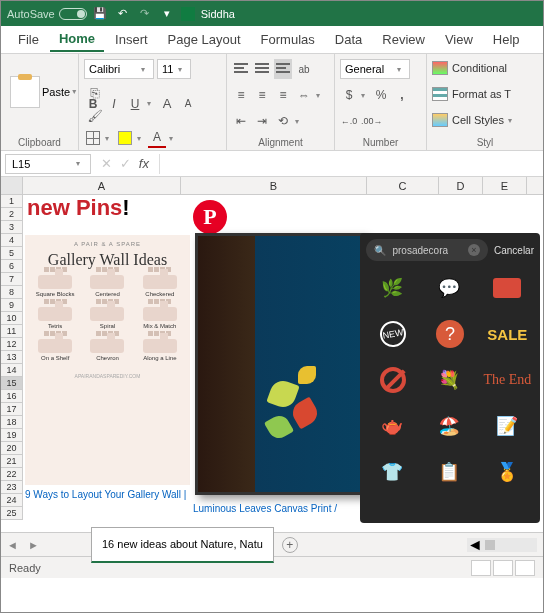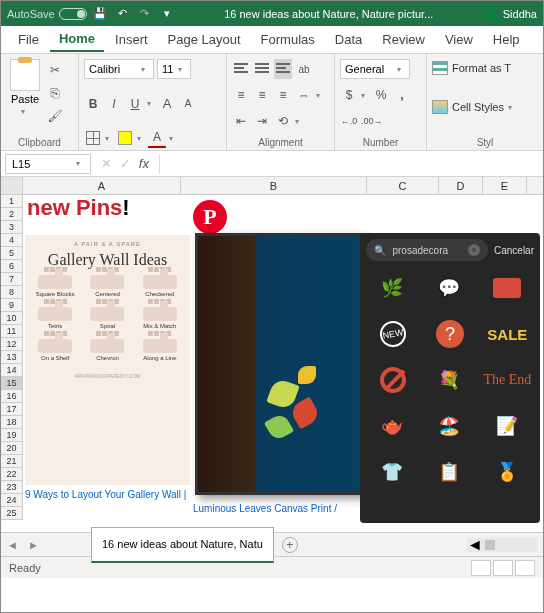--- a/index.html
+++ b/index.html
@@ -12,21 +12,21 @@
 .title-text{flex:1;text-align:center;overflow:hidden;white-space:nowrap;text-overflow:ellipsis}
 .menubar{height:28px;background:#fff;display:flex;align-items:center;padding:0 8px;gap:2px;font-size:13px;border-bottom:1px solid #d4d4d4}
 .menu-item{padding:4px 9px;color:#444}
 .menu-item.active{color:#217346;border-bottom:2px solid #217346;font-weight:600}
 .ribbon{height:97px;background:#f3f2f1;display:flex;border-bottom:1px solid #d4d4d4}
 .ribbon-group{border-right:1px solid #d4d4d4;padding:3px 5px 0 5px;display:flex;flex-direction:column;justify-content:space-between;position:relative}
 .ribbon-label{font-size:10px;color:#666;text-align:center;padding:2px 0}
 .ribbon-row{display:flex;align-items:center;gap:3px;height:24px}
 .rb{min-width:18px;height:20px;display:flex;align-items:center;justify-content:center;font-size:12px;color:#555;cursor:pointer}
 .dd{width:8px;font-size:8px;color:#888}
-.paste-big{display:flex;flex-direction:column;align-items:center;gap:2px;padding:2px 4px}
+.paste-big{display:flex;flex-direction:row;align-items:center;gap:2px;padding:2px 4px}
 .paste-icon{width:30px;height:32px;background:#fff;border:1px solid #ccc;position:relative}
 .paste-icon::before{content:"";position:absolute;top:-3px;left:7px;width:14px;height:6px;background:#e8b55a;border-radius:2px}
 .font-name{width:70px;height:20px;border:1px solid #ccc;background:#fff;font-size:11px;padding:0 4px;display:flex;align-items:center;justify-content:space-between}
 .font-size{width:34px;height:20px;border:1px solid #ccc;background:#fff;font-size:11px;padding:0 4px;display:flex;align-items:center;justify-content:space-between}
 .fill-swatch{width:14px;height:14px;background:#ffff00;border:1px solid #999}
 .font-color-under{border-bottom:2px solid #c00000}
 .border-ic{width:14px;height:14px;border:1px solid #777;background:linear-gradient(#777,#777) center/1px 100% no-repeat,linear-gradient(#777,#777) center/100% 1px no-repeat}
 .align-ic{width:14px;height:12px;display:flex;flex-direction:column;gap:2px}
 .align-ic span{height:2px;background:#666}
 .num-fmt{width:70px;height:20px;border:1px solid #ccc;background:#fff;font-size:11px;padding:0 4px;display:flex;align-items:center;justify-content:space-between}
@@ -87,21 +87,20 @@
 
 <div class="titlebar">
   <div class="autosave">
     <span>AutoSave</span>
     <span class="autosave-toggle"></span>
   </div>
   <span class="title-icon">💾</span>
   <span class="title-icon">↶</span>
   <span class="title-icon dim">↷</span>
   <span class="title-icon">▾</span>
-  <span class="title-text">16 new ideas about Nature, Nature pictur...</span>
   <span style="width:14px;height:14px;background:#107c41"></span>
   <span>Siddha</span>
 </div>
 
 <div class="menubar">
   <div class="menu-item">File</div>
   <div class="menu-item active">Home</div>
   <div class="menu-item">Insert</div>
   <div class="menu-item">Page Layout</div>
   <div class="menu-item">Formulas</div>
@@ -216,20 +215,24 @@
       <span class="rb" style="font-weight:700">,</span>
     </div>
     <div class="ribbon-row">
       <span class="rb" style="font-size:9px">←.0</span>
       <span class="rb" style="font-size:9px">.00→</span>
     </div>
     <div class="ribbon-label">Number</div>
   </div>
 
   <div class="ribbon-group" style="flex:1;border-right:none">
+    <div class="styles-row">
+        <span class="styles-ic" style="background:linear-gradient(#f66,#6f6)"></span>
+        <span>Conditional</span>
+      </div>
     <div class="styles-row">
         <span class="styles-ic" style="background:repeating-linear-gradient(#6aa,#6aa 3px,#fff 3px,#fff 6px)"></span>
         <span>Format as T</span>
       </div>
     <div class="styles-row">
         <span class="styles-ic" style="background:linear-gradient(#fc6,#6cf)"></span>
         <span>Cell Styles</span>
         <span class="dd">▾</span>
       </div>
     <div class="ribbon-label">Styl</div>

